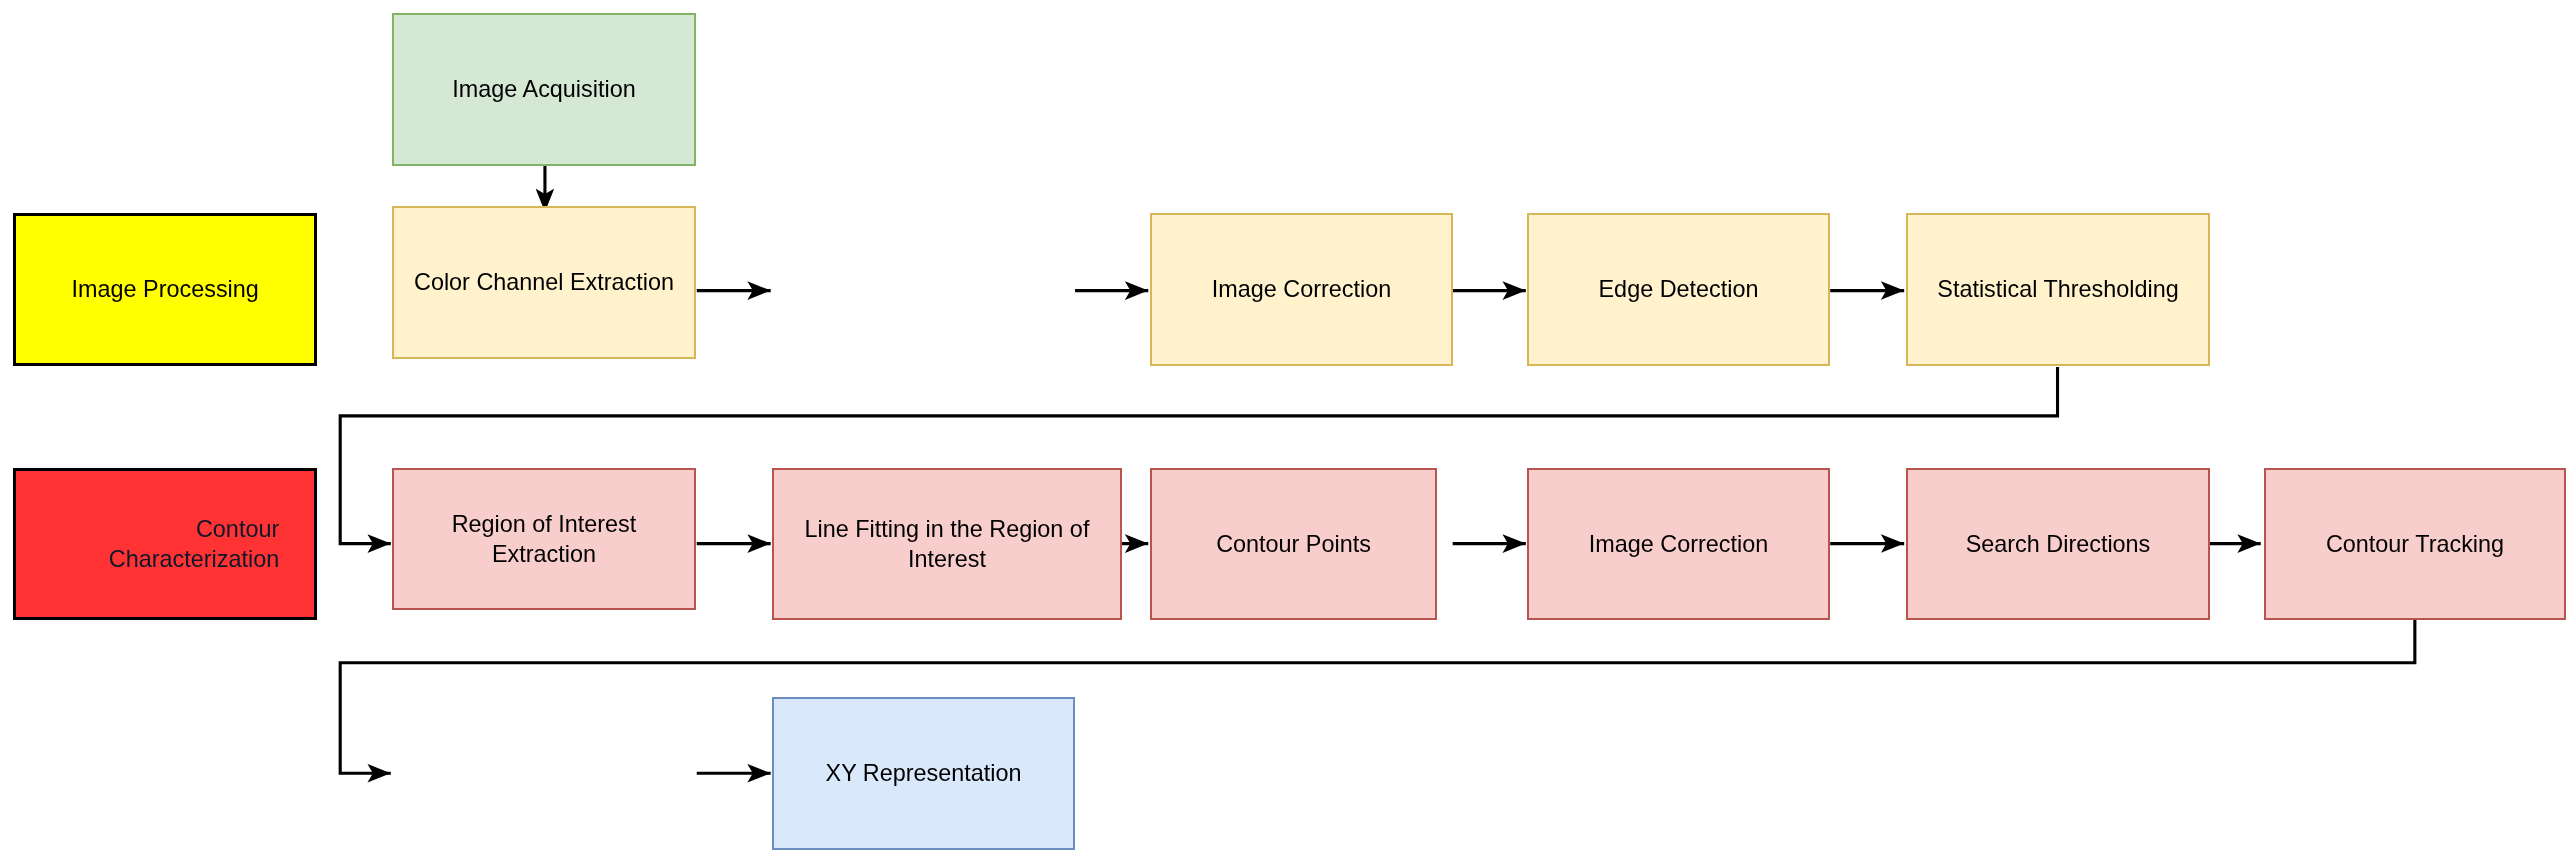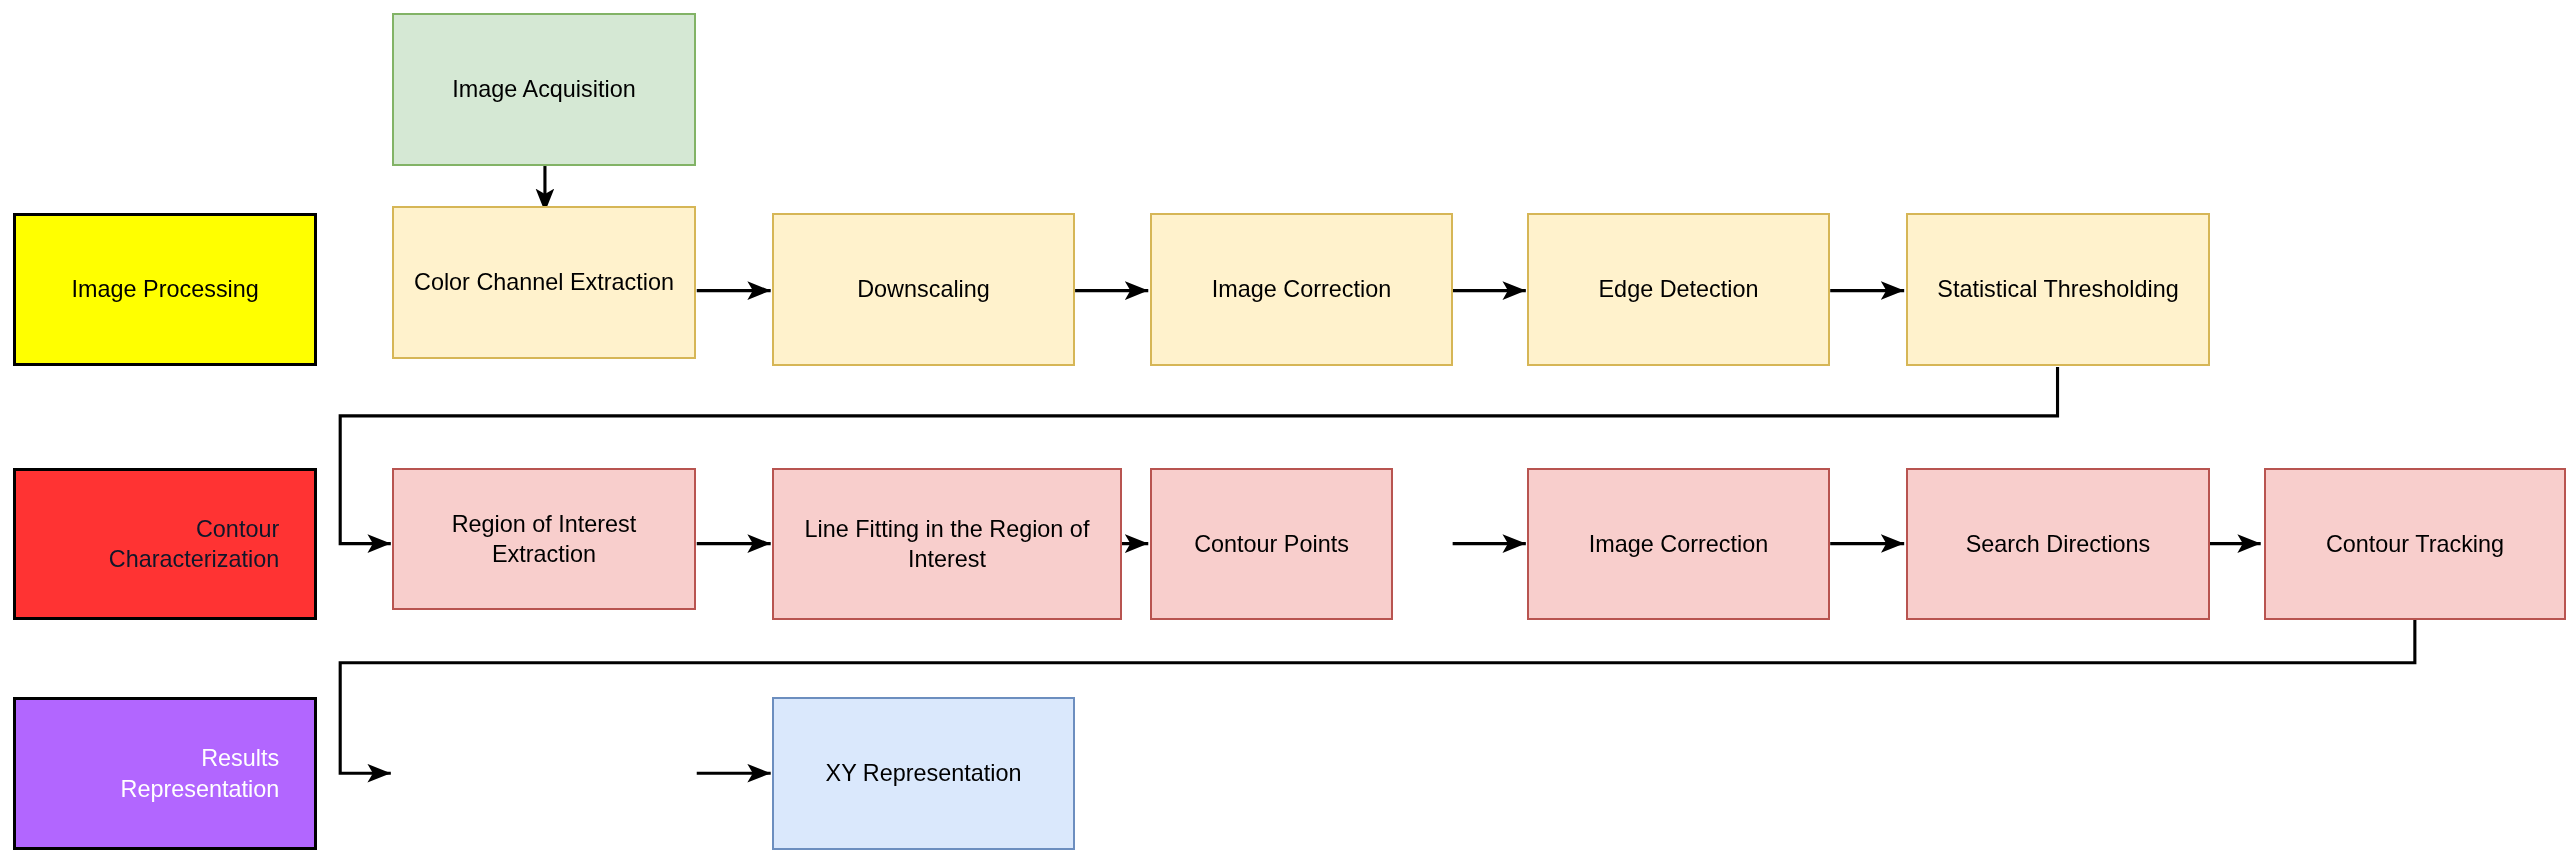--- a/index.html
+++ b/index.html
@@ -72,47 +72,41 @@
   <div class="node green" style="left:392px;top:13.2px;width:304px;height:153px">
     <span>Image Acquisition</span>
   </div>
 
   <div class="cat yellow" style="left:13.2px;top:213px;width:304px;height:153px">
     <span>Image Processing</span>
   </div>
   <div class="cat red" style="left:13.2px;top:468px;width:304px;height:152px">
     <span>Contour Characterization</span>
   </div>
-  <div class="cat purple" style="left:13.2px;top:697px;width:304px;height:153px">
-    <span>Results Representation</span>
-  </div>
 
   <div class="node tan" style="left:392px;top:206px;width:304px;height:153px">
     <span>Color Channel Extraction</span>
-  </div>
-  <div class="node tan" style="left:772px;top:213px;width:303px;height:153px">
-    <span>Downscaling</span>
   </div>
   <div class="node tan" style="left:1150px;top:213px;width:303px;height:153px">
     <span>Image Correction</span>
   </div>
   <div class="node tan" style="left:1906px;top:213px;width:304px;height:153px">
     <span>Statistical Thresholding</span>
   </div>
   <div class="node tan" style="left:1527px;top:213px;width:303px;height:153px">
     <span>Edge Detection</span>
   </div>
 
   <div class="node pink" style="left:392px;top:468px;width:304px;height:142px">
     <span>Region of Interest Extraction</span>
   </div>
   <div class="node pink" style="left:772px;top:468px;width:350px;height:152px">
     <span>Line Fitting in the Region of Interest</span>
   </div>
-  <div class="node pink" style="left:1150px;top:468px;width:243px;height:152px">
+  <div class="node pink" style="left:1150px;top:468px;width:287px;height:152px">
     <span>Contour Points</span>
   </div>
   <div class="node pink" style="left:1527px;top:468px;width:303px;height:152px">
     <span>Image Correction</span>
   </div>
   <div class="node pink" style="left:1906px;top:468px;width:304px;height:152px">
     <span>Search Directions</span>
   </div>
   <div class="node pink" style="left:2264px;top:468px;width:302px;height:152px">
     <span>Contour Tracking</span>

